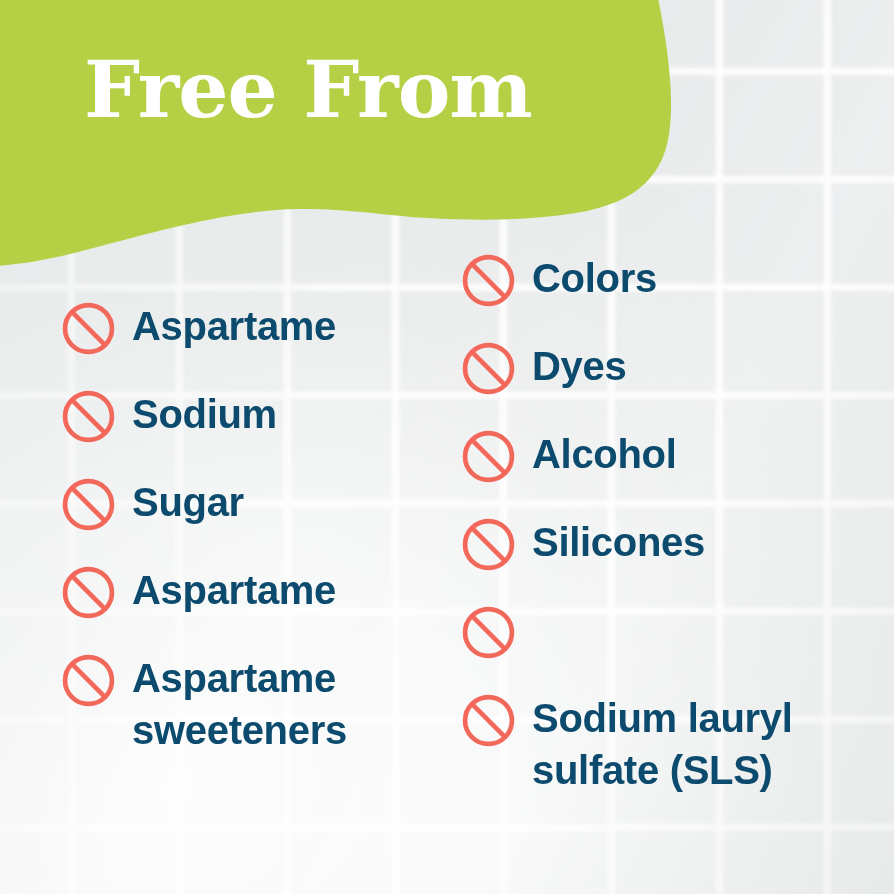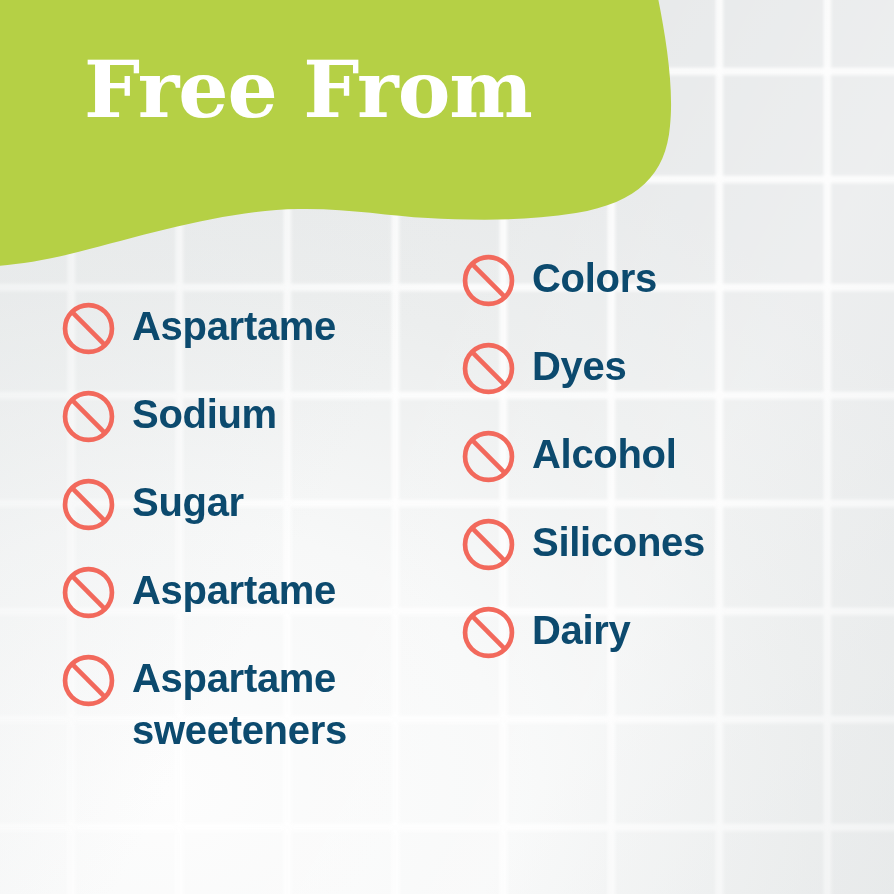--- a/index.html
+++ b/index.html
@@ -239,19 +239,28 @@
       <span class="item-label">Silicones</span>
     </div>
 
     <div class="item">
       <span class="ban-icon">
         <svg viewBox="0 0 52 52" aria-hidden="true">
           <circle cx="26" cy="26" r="23" fill="none" stroke="#f2695c" stroke-width="4.6"></circle>
           <line x1="10.5" y1="10.5" x2="41.5" y2="41.5" stroke="#f2695c" stroke-width="4.6"></line>
         </svg>
       </span>
-      <span class="item-label">Dairy</span>
-    </div>
-
+    </div>
+
+    <div class="item">
+      <span class="ban-icon">
+        <svg viewBox="0 0 52 52" aria-hidden="true">
+          <circle cx="26" cy="26" r="23" fill="none" stroke="#f2695c" stroke-width="4.6"></circle>
+          <line x1="10.5" y1="10.5" x2="41.5" y2="41.5" stroke="#f2695c" stroke-width="4.6"></line>
+        </svg>
+      </span>
+      <span class="item-label">Sodium lauryl
+sulfate (SLS)</span>
+    </div>
 
   </div>
 
 </div>
 
 </body></html>

